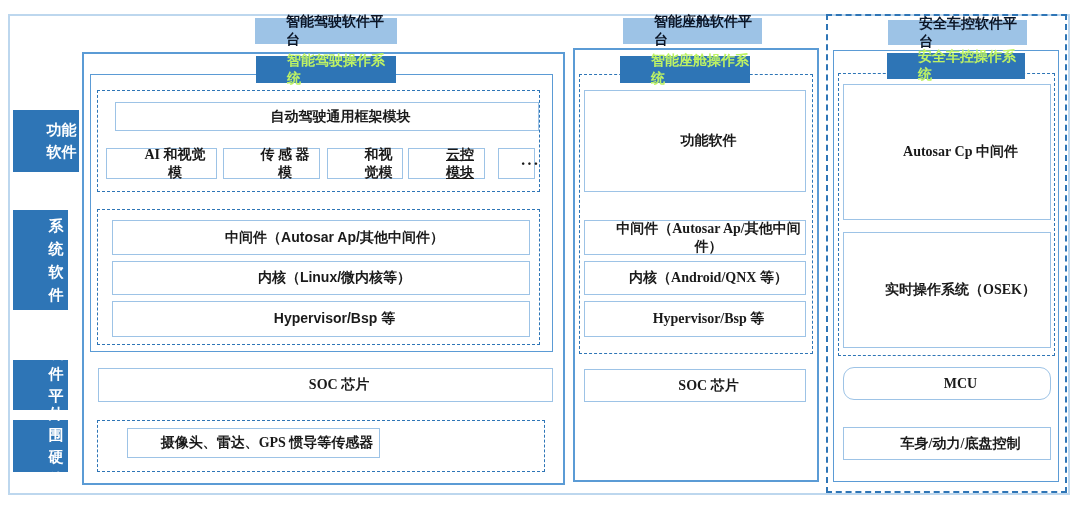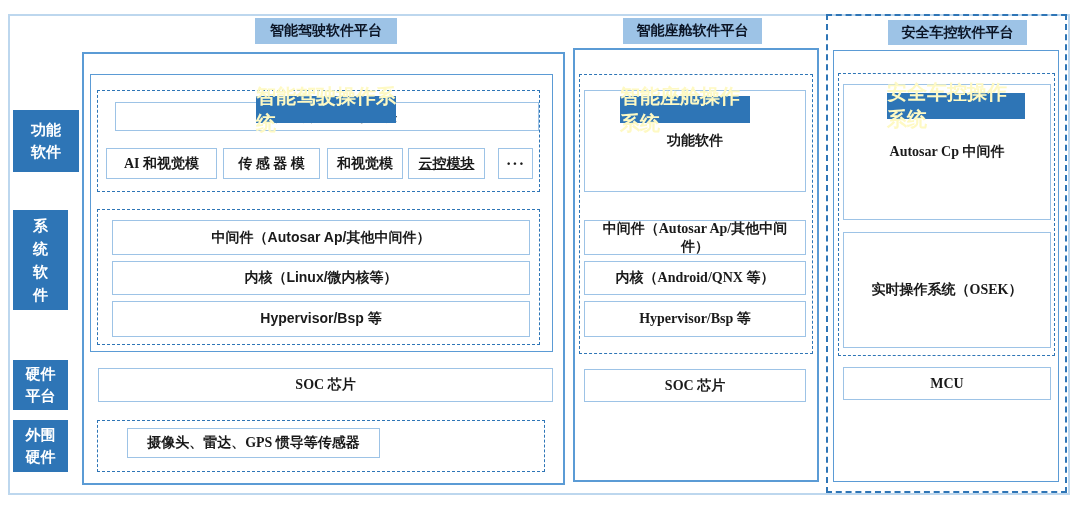--- a/index.html
+++ b/index.html
@@ -1,32 +1,32 @@
 <!DOCTYPE html>
 <html><head>
 <meta charset="utf-8">
 <style>
   html,body{margin:0;padding:0;background:#fff;}
   #canvas{position:relative;width:1080px;height:517px;background:#fff;overflow:hidden;
           font-family:"Liberation Sans","DejaVu Sans",sans-serif;}
-  #canvas *{box-sizing:border-box;}
+  #canvas *{box-sizing:border-box;padding-left:31px;}
   .abs{position:absolute;}
 
   
   .outer-frame{border:2px solid #BDD7EE;background:#fff;}
   .solid-frame{border:2px solid #5B9BD5;background:transparent;}
   .solid-frame-thin{border:1.5px solid #5B9BD5;background:transparent;}
   .dashed-frame{border:1px dashed #2E75B6;background:transparent;}
   .dashed-frame-bold{border:2px dashed #2E75B6;background:transparent;}
 
   
   .hdr-light{background:#9DC3E6;color:#0b1526;font-weight:bold;font-size:14px;
              display:flex;align-items:center;justify-content:center;z-index:6;}
-  .hdr-dark{background:#2E75B6;color:#fef9c3;font-weight:bold;font-size:20px;
-            display:flex;align-items:center;justify-content:center;z-index:6;margin-top:40px;}
+  .hdr-dark{background:#2E75B6;color:#bef264;font-weight:bold;font-size:14px;
+            display:flex;align-items:center;justify-content:center;z-index:6;}
 
   
   .row-label{background:#2E75B6;color:#ffffff;font-weight:bold;font-size:15px;
              display:flex;align-items:center;justify-content:center;text-align:center;
              white-space:pre-line;line-height:1.45;z-index:5;}
 
   
   .cbox{background:#fff;border:1px solid #9DC3E6;color:#1a1a1a;
         display:flex;align-items:center;justify-content:center;text-align:center;
         font-family:"Liberation Serif","DejaVu Serif",serif;font-weight:600;font-size:14px;
@@ -77,21 +77,21 @@
   #c-sensor {left:584px; top:426px; width:222px; height:31px;}
 
   
   #s-outer-dashed{left:826px; top:14px; width:241px; height:479px;}
   #s-light-header{left:888px; top:20px; width:139px; height:25px;}
   #s-inner       {left:833px; top:50px; width:226px; height:432px;}
   #s-dark-header {left:887px; top:53px; width:138px; height:26px;}
   #s-dashed      {left:838px; top:73px; width:217px; height:283px;}
   #s-mw   {left:843px; top:84px;  width:208px; height:136px;}
   #s-rtos {left:843px; top:232px; width:208px; height:116px;}
-  #s-mcu  {left:843px; top:367px; width:208px; height:33px;}
+  #s-mcu  {left:843px; top:367px; width:208px; height:33px;border-radius:11px;}
   #s-ctrl {left:843px; top:427px; width:208px; height:33px;}
 </style>
 </head>
 <body>
 
 <div id="canvas">
 
   <div id="frame" class="abs outer-frame"></div>
 
   <div id="rl-func" class="abs row-label">功能
@@ -141,14 +141,15 @@
 
   <div id="s-outer-dashed" class="abs dashed-frame-bold"></div>
   <div id="s-light-header" class="abs hdr-light">安全车控软件平台</div>
   <div id="s-inner" class="abs solid-frame-thin"></div>
   <div id="s-dark-header" class="abs hdr-dark">安全车控操作系统</div>
   <div id="s-dashed" class="abs dashed-frame"></div>
 
   <div id="s-mw" class="abs cbox">Autosar Cp 中间件</div>
   <div id="s-rtos" class="abs cbox">实时操作系统（OSEK）</div>
   <div id="s-mcu" class="abs cbox">MCU</div>
+  <div id="s-ctrl" class="abs cbox">车身/动力/底盘控制</div>
 
 </div>
 
 </body></html>

